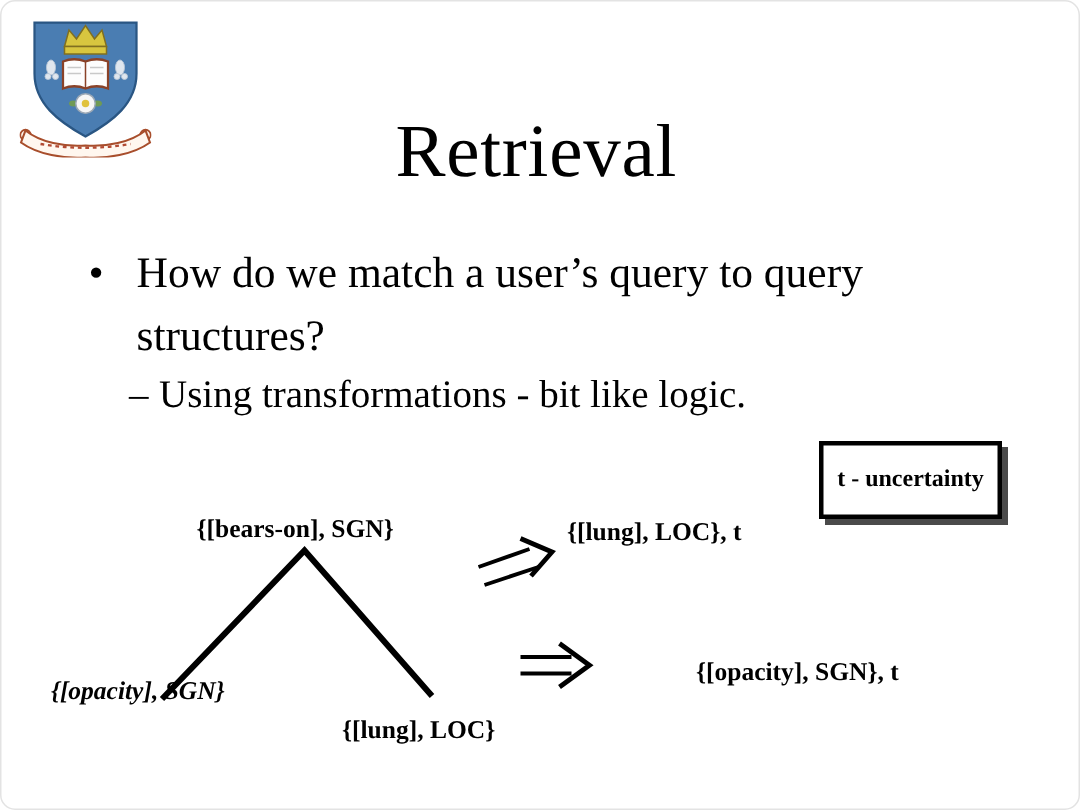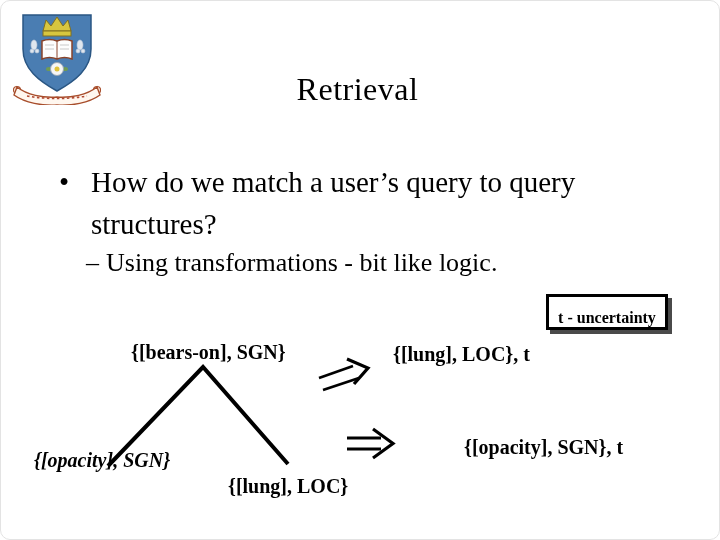--- a/index.html
+++ b/index.html
@@ -14,49 +14,49 @@
     border: 1px solid #e3e3e3;
     border-radius: 10px;
     box-sizing: border-box;
   }
   .crest { position: absolute; left: 12px; top: 6px; width: 88px; height: 98px; }
   .title {
     position: absolute;
     left: 0; right: 5px; top: 70px;
     margin: 0;
     text-align: center;
-    font-size: 32px;
+    font-size: 50px;
     font-weight: normal;
     letter-spacing: 0.5px;
   }
   .bullet { position: absolute; display: flex; align-items: flex-start; }
   .bullet.level1 { left: 58px; top: 160px; width: 580px; font-size: 29px; line-height: 42px; }
   .bullet.level1 .marker { width: 32px; flex: 0 0 32px; }
   .bullet.level2 { left: 85px; top: 245px; width: 560px; font-size: 26px; line-height: 34px; }
   .bullet.level2 .marker { width: 20px; flex: 0 0 20px; }
   .ubox {
     position: absolute;
     left: 545px; top: 293px;
-    width: 122px; height: 36px;
+    width: 122px; height: 52px;
     background: #fff;
     border: 3px solid #000;
     box-shadow: 4px 4px 0 #4a4a4a;
-    display: flex; align-items: flex-end; justify-content: center;
+    display: flex; align-items: center; justify-content: center;
     font-weight: bold; font-size: 16px;
     box-sizing: border-box;
   }
   .node-label {
     position: absolute;
     font-weight: bold;
-    font-size: 20px;
+    font-size: 17px;
     line-height: 21px;
     white-space: nowrap;
   }
   .lbl-root   { left: 130px; top: 341px; }
-  .lbl-res1   { left: 392px; top: 343px; }
+  .lbl-res1   { left: 377px; top: 343px; }
   .lbl-res2   { left: 427px; top: 436px; margin-left: 36px; }
   .lbl-leaf-l { left: 33px;  top: 449px; font-style: italic; }
   .lbl-leaf-r { left: 227px; top: 475px; }
   .diagram-canvas {
     position: absolute;
     left: 0; top: 330px;
     width: 720px; height: 210px;
     pointer-events: none;
   }
 </style>

